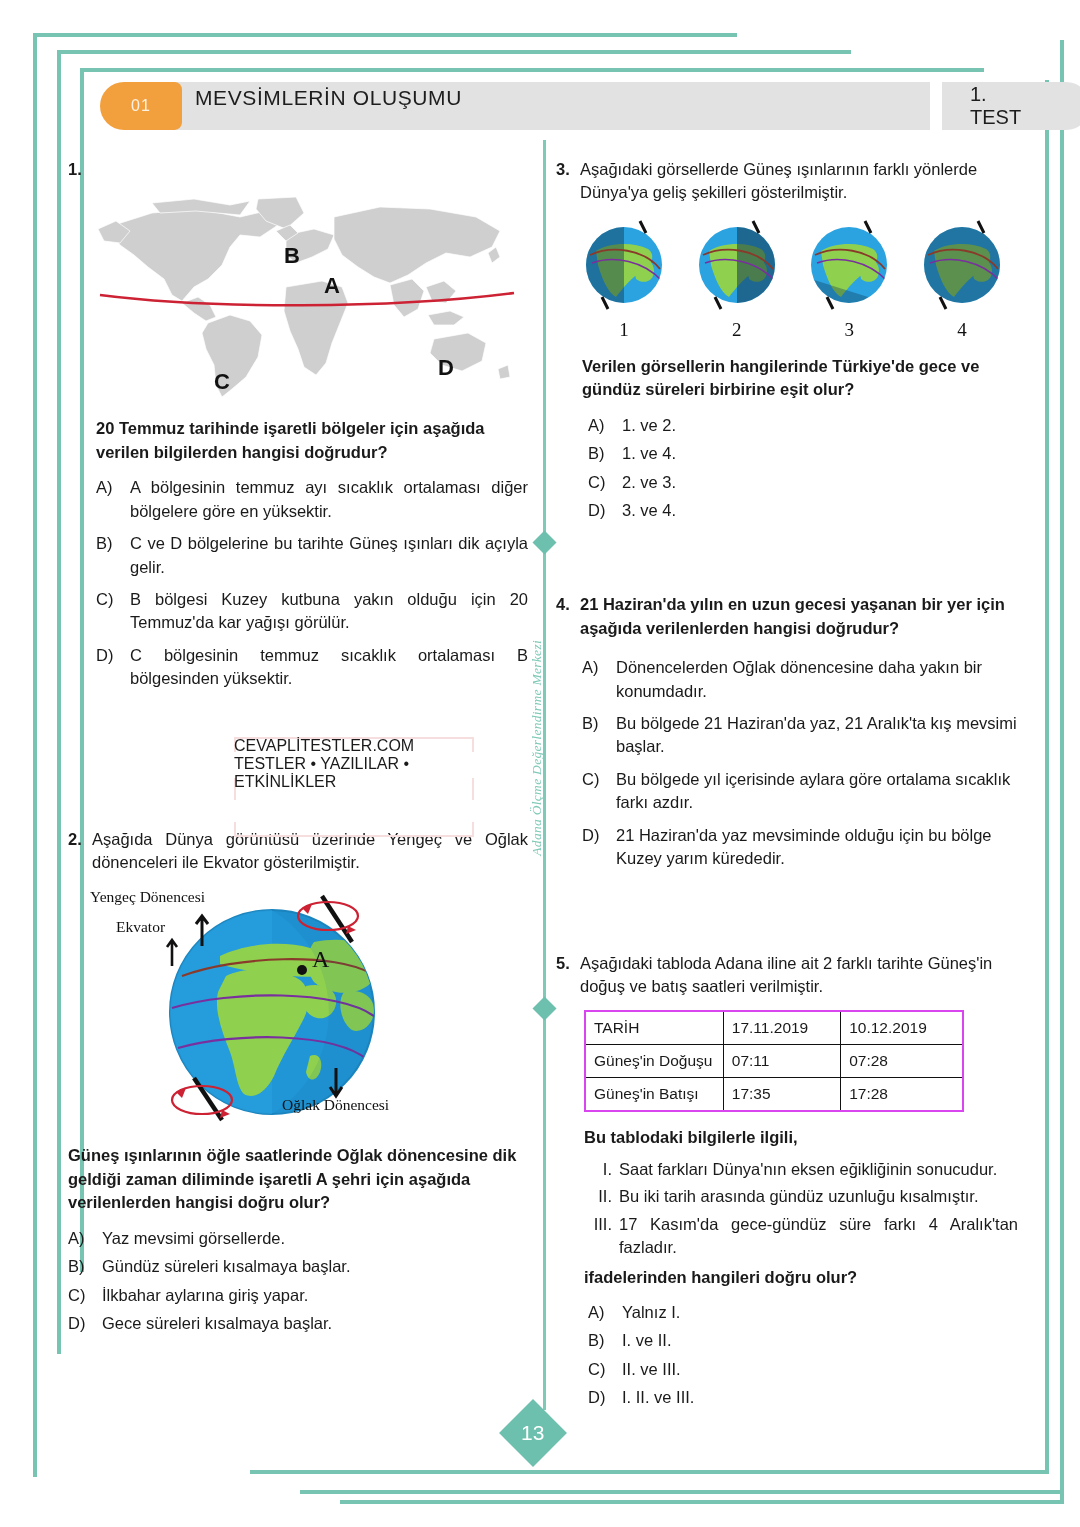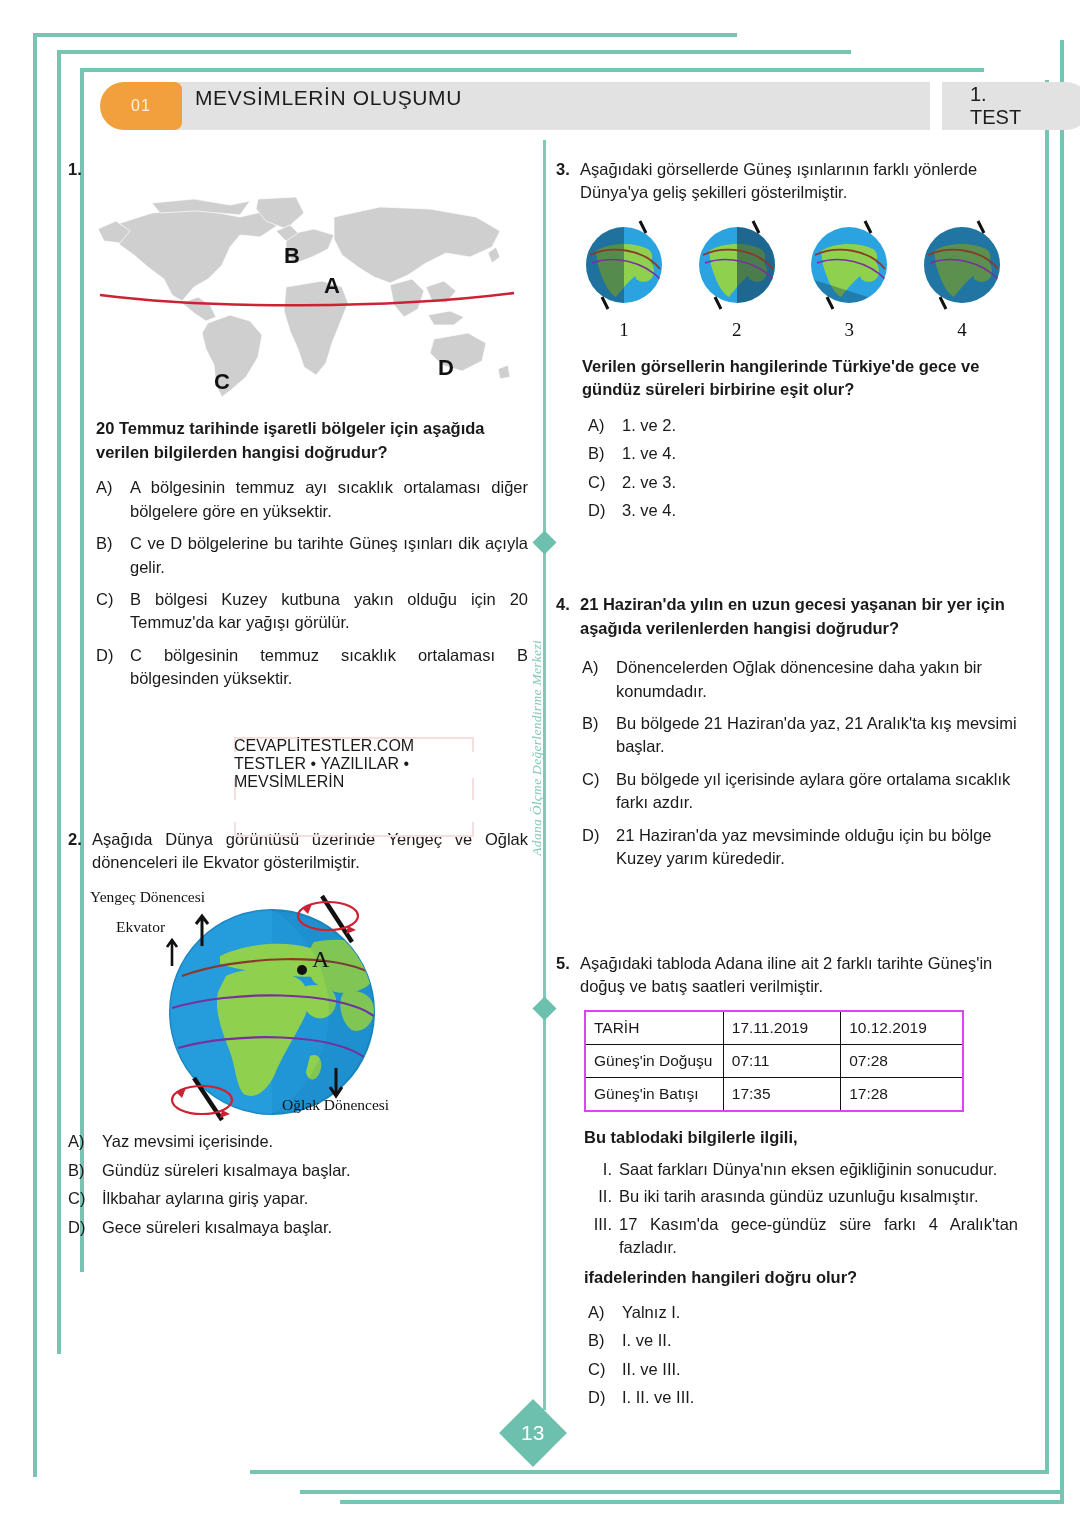--- a/index.html
+++ b/index.html
@@ -258,24 +258,25 @@
         <path d="M116 38 L116 66 M110 44 L116 36 L122 44" stroke="#111" stroke-width="3" fill="none"></path>
         <path d="M86 62 L86 86 M81 67 L86 60 L91 67" stroke="#111" stroke-width="2.6" fill="none"></path>
         <path d="M250 188 L250 214 M244 207 L250 216 L256 207" stroke="#111" stroke-width="3" fill="none"></path>
       </svg>
       <div class="g2lab" style="left:4px;top:8px;">Yengeç Dönencesi</div>
       <div class="g2lab" style="left:30px;top:38px;">Ekvator</div>
       <div class="g2lab" style="left:196px;top:216px;">Oğlak Dönencesi</div>
       <div class="g2lab" style="left:226px;top:66px;font-size:24px;">A</div>
     </div>
 
+    <div class="stem" style="margin-left:0;">Güneş ışınlarının öğle saatlerinde Oğlak dönencesine dik geldiği zaman diliminde işaretli A şehri için aşağıda verilenlerden hangisi doğru olur?</div>
     <ul class="opts tight">
       <li class="opt">
         <span class="opt-key">A)</span>
-        <span class="opt-val">Yaz mevsimi içerisinde.</span>
+        <span class="opt-val">Yaz mevsimi görsellerde.</span>
       </li>
       <li class="opt">
         <span class="opt-key">B)</span>
         <span class="opt-val">Gündüz süreleri kısalmaya başlar.</span>
       </li>
       <li class="opt">
         <span class="opt-key">C)</span>
         <span class="opt-val">İlkbahar aylarına giriş yapar.</span>
       </li>
       <li class="opt">
@@ -284,21 +285,21 @@
       </li>
     </ul>
   </div>
 </div>
 
 <div class="wm"></div>
 <div class="wm-mask"></div>
 <div class="wm-mask2"></div>
 <div style="position:absolute;left:234px;top:737px;width:236px;height:96px;">
   <div class="wm1">CEVAPLİTESTLER.COM</div>
-  <div class="wm2">TESTLER  •  YAZILILAR  •  MEVSİMLERİN</div>
+  <div class="wm2">TESTLER  •  YAZILILAR  •  ETKİNLİKLER</div>
 </div>
 
 <div class="col-right">
 
   <div class="q">
     <div class="q-head">
       <span class="q-num">3.</span>
       <span class="q-text">Aşağıdaki görsellerde Güneş ışınlarının farklı yönlerde Dünya'ya geliş şekilleri gösterilmiştir.</span>
     </div>
 

